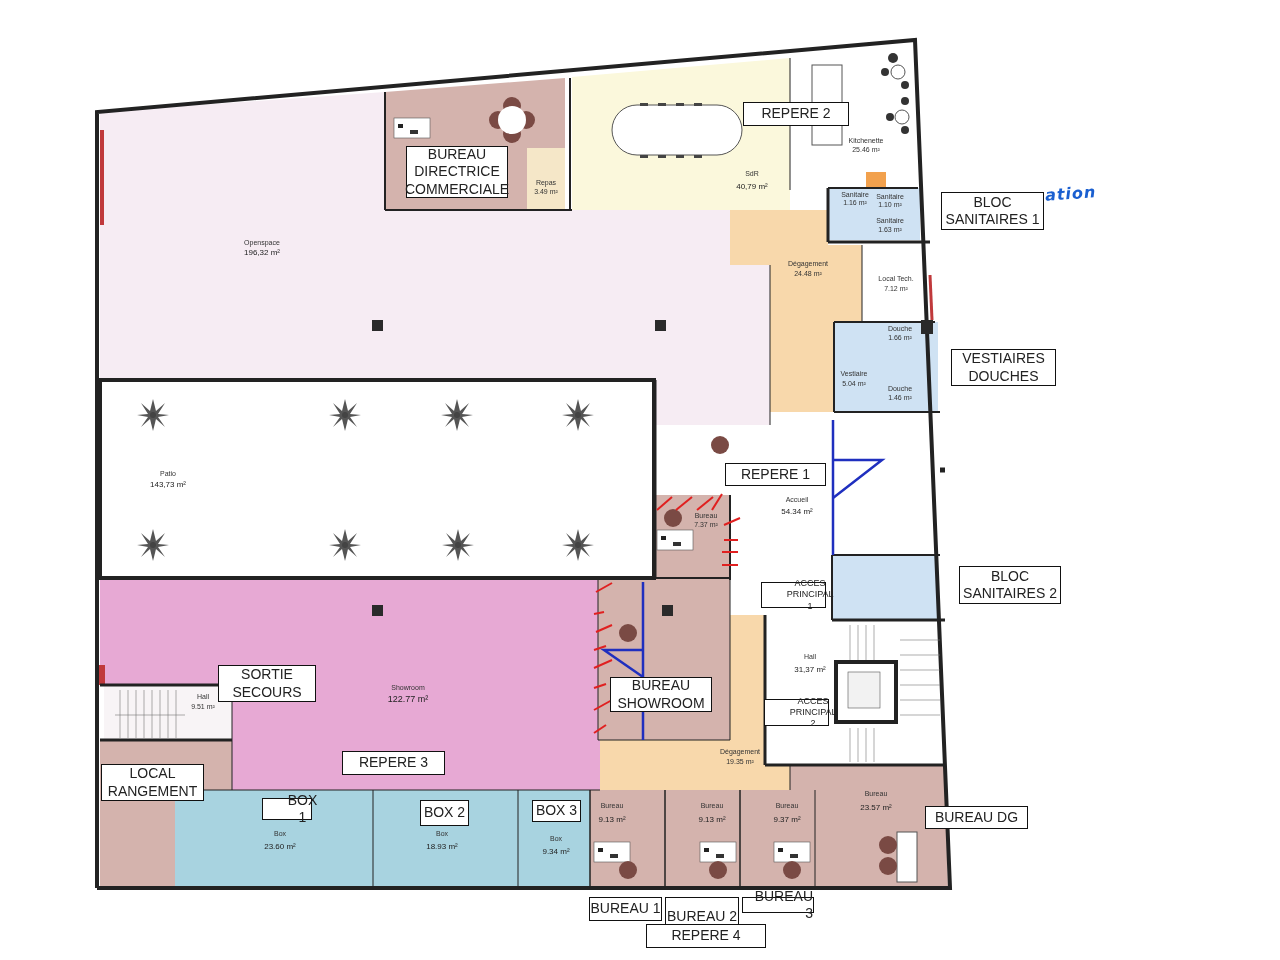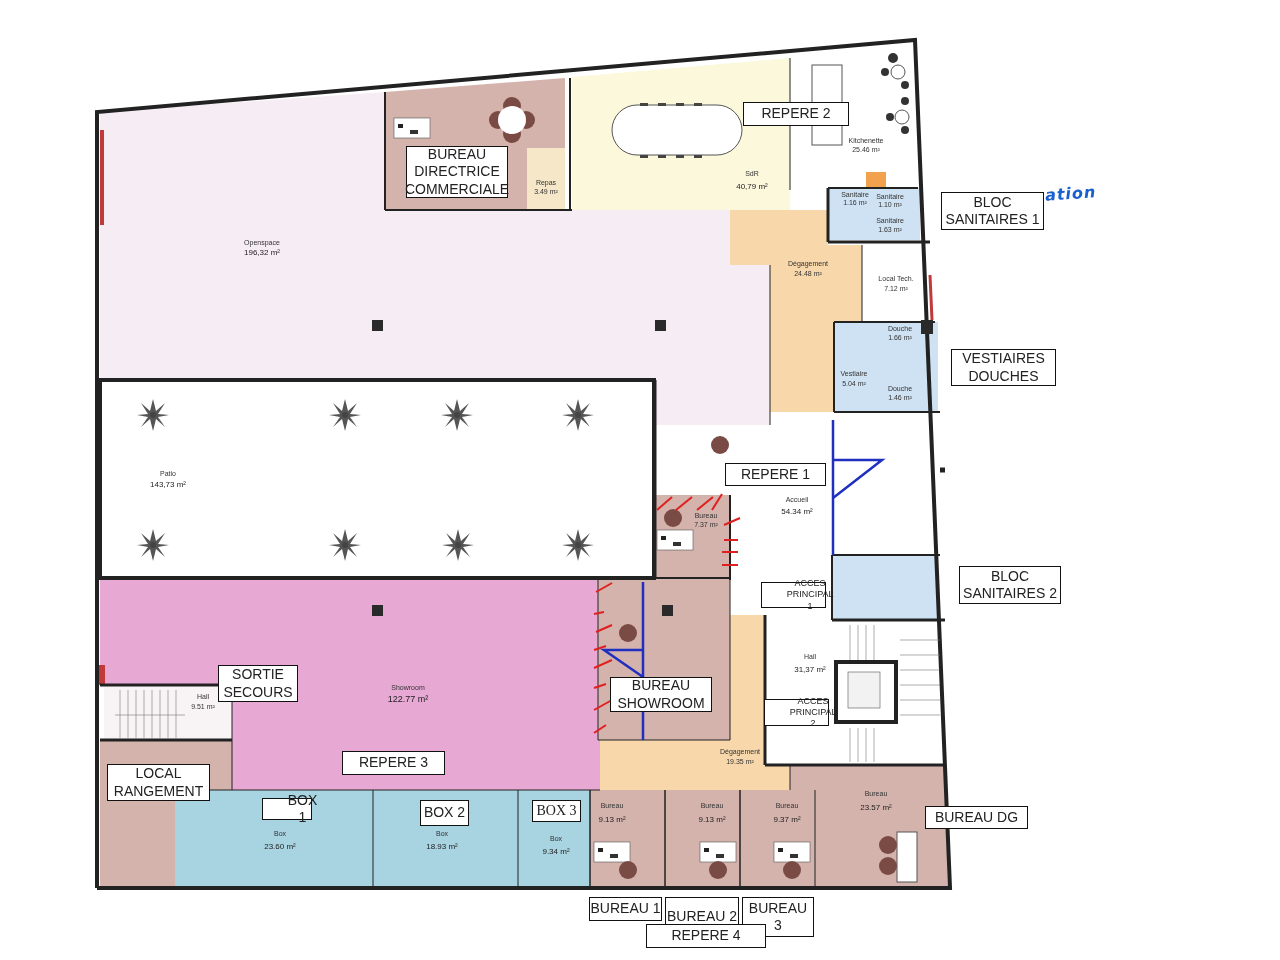--- a/index.html
+++ b/index.html
@@ -355,51 +355,51 @@
   <span>SANITAIRES 2</span>
 </div>
 <div class="callout c9" style="left:761px;top:582px;width:65px;height:26px;">
   <span>ACCES</span>
   <span>PRINCIPAL 1</span>
 </div>
 <div class="callout c9" style="left:764px;top:699px;width:65px;height:27px;">
   <span>ACCES</span>
   <span>PRINCIPAL 2</span>
 </div>
-<div class="callout c11" style="left:218px;top:665px;width:80px;height:37px;">
+<div class="callout c11" style="left:218px;top:665px;width:98px;height:37px;">
   <span>SORTIE</span>
   <span>SECOURS</span>
 </div>
 <div class="callout c11" style="left:610px;top:677px;width:102px;height:35px;">
   <span>BUREAU</span>
   <span>SHOWROOM</span>
 </div>
-<div class="callout c11" style="left:107px;top:764px;width:103px;height:37px;">
+<div class="callout c11" style="left:101px;top:764px;width:103px;height:37px;">
   <span>LOCAL</span>
   <span>RANGEMENT</span>
 </div>
 <div class="callout c11" style="left:342px;top:751px;width:103px;height:24px;">
   <span>REPERE 3</span>
 </div>
 <div class="callout c11" style="left:262px;top:798px;width:50px;height:22px;padding-left:31px;">
   <span>BOX 1</span>
 </div>
 <div class="callout c11" style="left:420px;top:800px;width:49px;height:26px;">
   <span>BOX 2</span>
 </div>
-<div class="callout c11" style="left:532px;top:800px;width:49px;height:22px;font-family:Liberation Serif, serif;">
+<div class="callout c11" style="left:532px;top:800px;width:49px;height:22px;">
   <span>BOX 3</span>
 </div>
 <div class="callout c11" style="left:925px;top:806px;width:103px;height:23px;">
   <span>BUREAU DG</span>
 </div>
 <div class="callout c11" style="left:589px;top:897px;width:73px;height:24px;">
   <span>BUREAU 1</span>
 </div>
 <div class="callout c11" style="left:665px;top:897px;width:74px;height:40px;">
   <span>BUREAU 2</span>
 </div>
-<div class="callout c11" style="left:742px;top:897px;width:72px;height:40px;">
+<div class="callout c11" style="left:742px;top:897px;width:72px;height:16px;text-align:right;">
   <span>BUREAU 3</span>
 </div>
 <div class="callout c11" style="left:646px;top:924px;width:120px;height:24px;">
   <span>REPERE 4</span>
 </div>
 
 </body></html>

